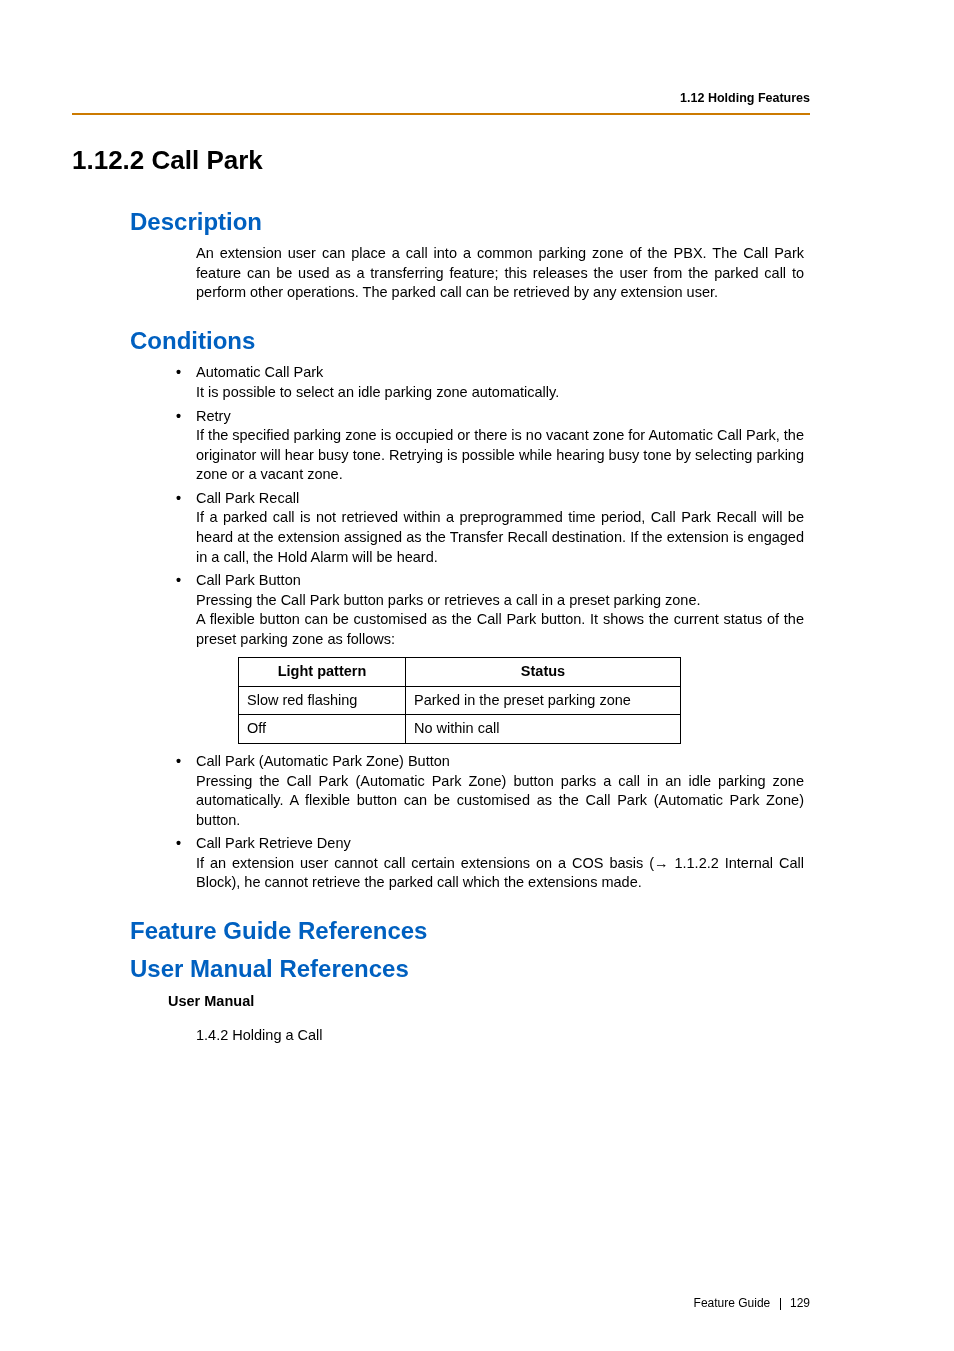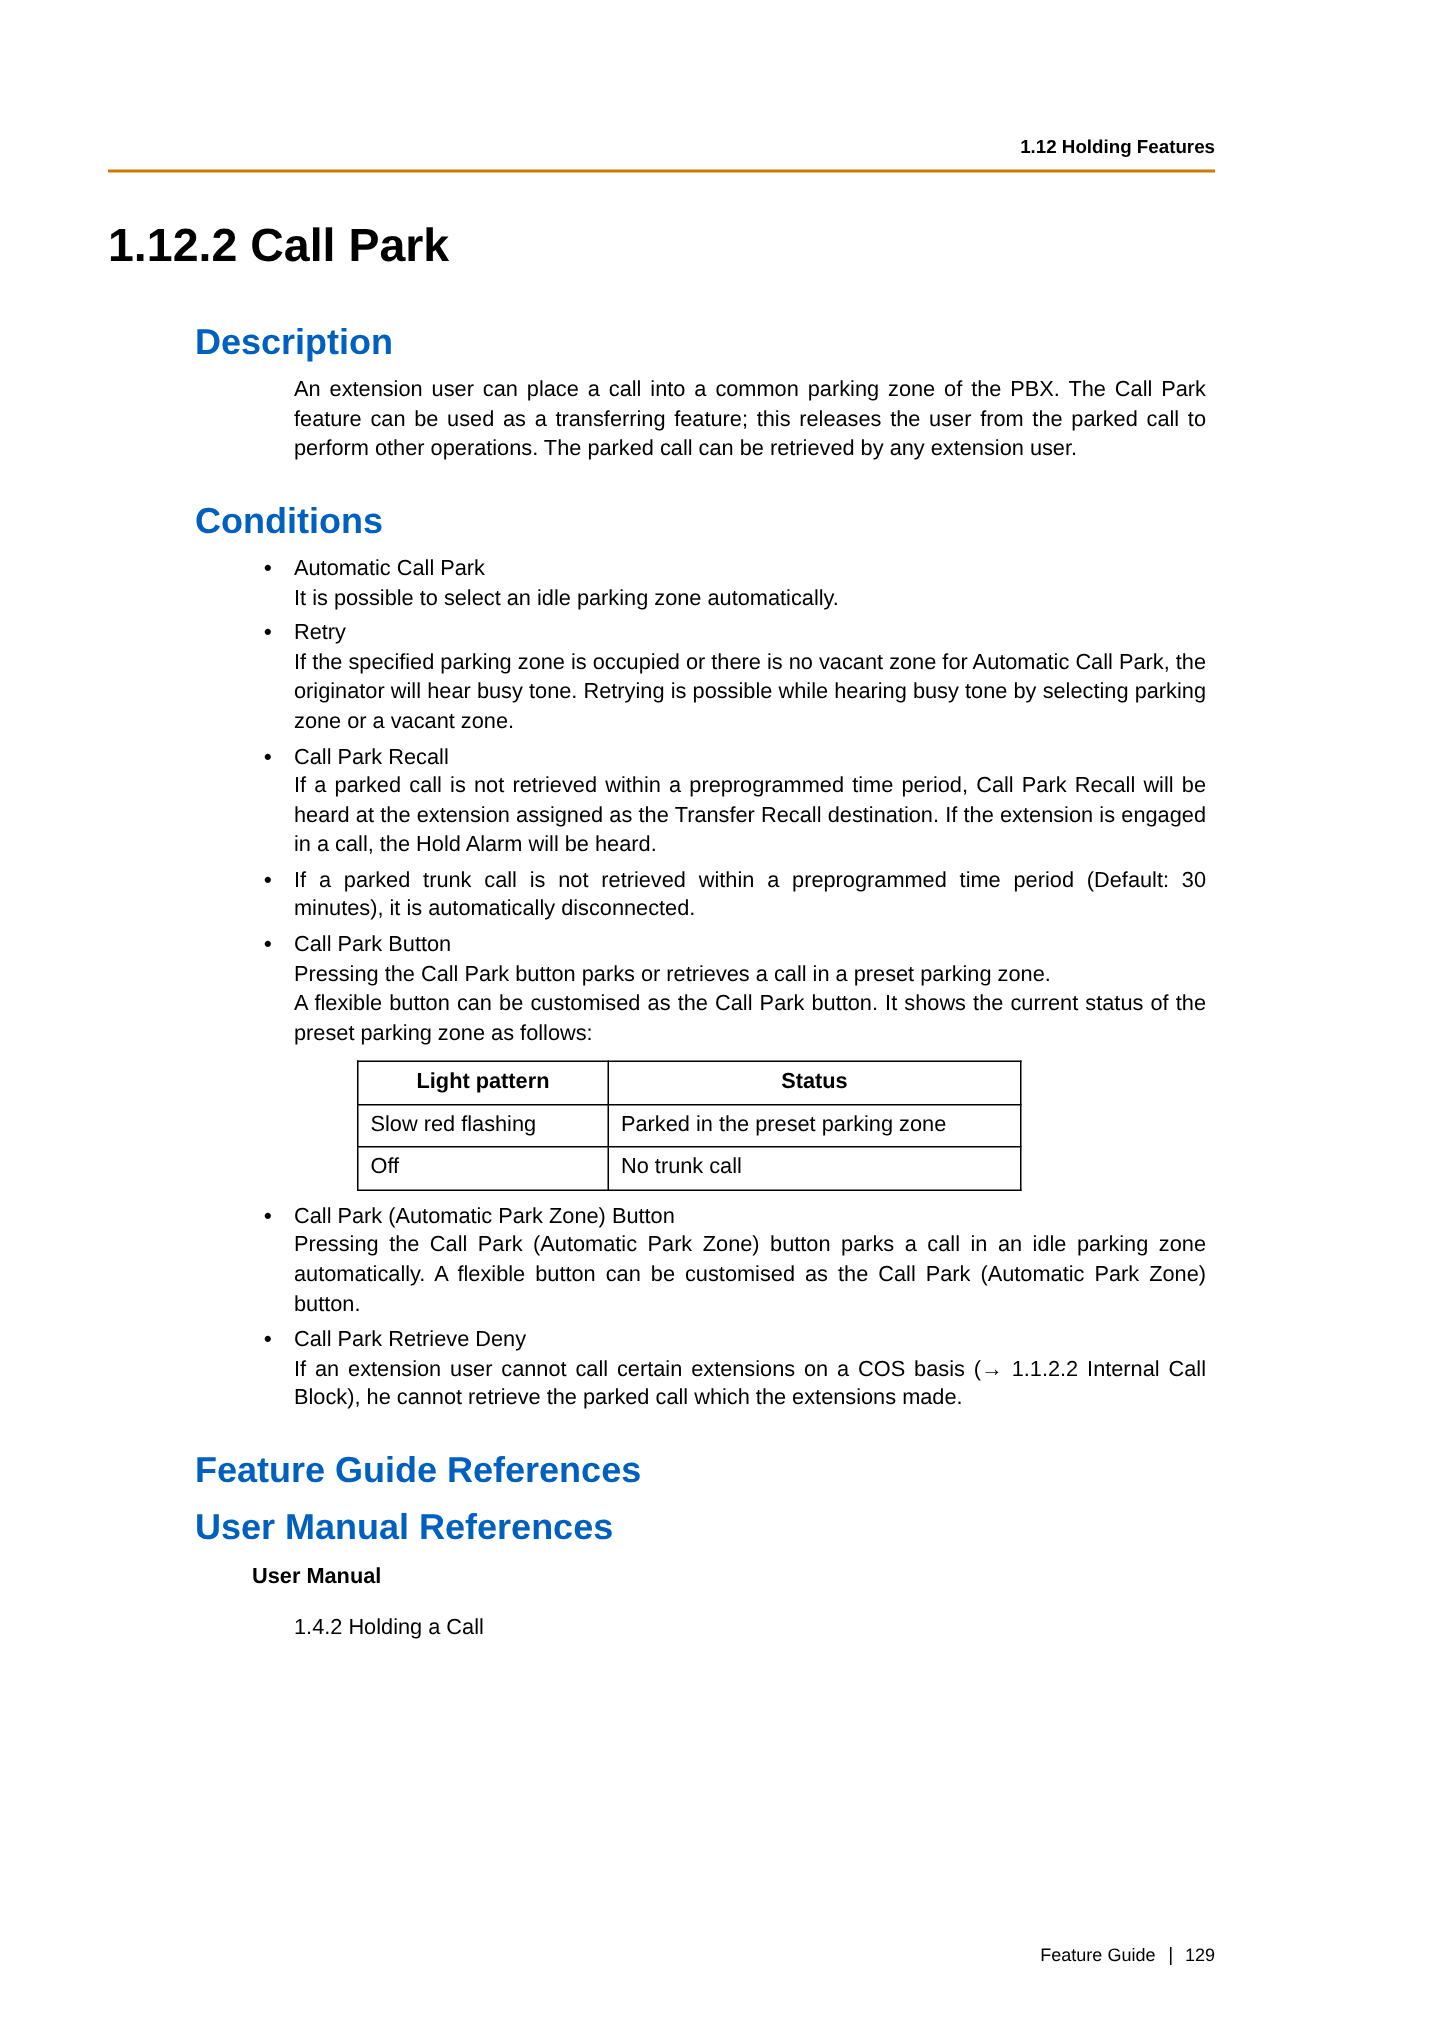--- a/index.html
+++ b/index.html
@@ -23,21 +23,21 @@
     font-weight: bold;
     font-size: 12.5px;
     margin-bottom: 6px;
   }
   .header-rule {
     border: none;
     border-top: 2.5px solid #cc7a00;
     margin: 0 0 28px 0;
   }
   h1.section-number {
-    font-size: 31px;
+    font-size: 26px;
     font-weight: bold;
     margin: 0 0 28px 0;
   }
   h2.blue {
     color: #0060c0;
     font-size: 24px;
     font-weight: bold;
     margin: 0 0 6px 0;
     padding-left: 58px;
   }
@@ -139,44 +139,41 @@
         <span class="bold">Automatic Call Park</span><br>
         <span>It is possible to select an idle parking zone automatically.</span>
       </li>
       <li>
         <span class="bold">Retry</span><br>
         <span>If the specified parking zone is occupied or there is no vacant zone for Automatic Call Park, the originator will hear busy tone. Retrying is possible while hearing busy tone by selecting parking zone or a vacant zone.</span>
       </li>
       <li>
         <span class="bold">Call Park Recall</span><br>
         <span>If a parked call is not retrieved within a preprogrammed time period, Call Park Recall will be heard at the extension assigned as the Transfer Recall destination. If the extension is engaged in a call, the Hold Alarm will be heard.</span>
-      </li>
-      <li>
-        <span>If a parked trunk call is not retrieved within a preprogrammed time period (Default: 30 minutes), it is automatically disconnected.</span>
       </li>
       <li>
         <span class="bold">Call Park Button</span><br>
         <span style="white-space:pre-line;">Pressing the Call Park button parks or retrieves a call in a preset parking zone.
 A flexible button can be customised as the Call Park button. It shows the current status of the preset parking zone as follows:</span>
       </li>
     </ul>
 
     <table class="status">
       <tbody>
           <tr>
         <th style="width:150px;margin-left:20px;">Light pattern</th>
         <th style="width:258px;">Status</th>
       </tr>
       <tr>
         <td>Slow red flashing</td>
         <td>Parked in the preset parking zone</td>
       </tr>
       <tr>
         <td>Off</td>
-        <td>No trunk call</td>
+        <td>No within call</td>
       </tr>
     </tbody>
       </table>
 
     <ul class="bullets">
       <li>
         <span class="bold">Call Park (Automatic Park Zone) Button</span><br>
         <span>Pressing the Call Park (Automatic Park Zone) button parks a call in an idle parking zone automatically. A flexible button can be customised as the Call Park (Automatic Park Zone) button.</span>
       </li>
       <li>

